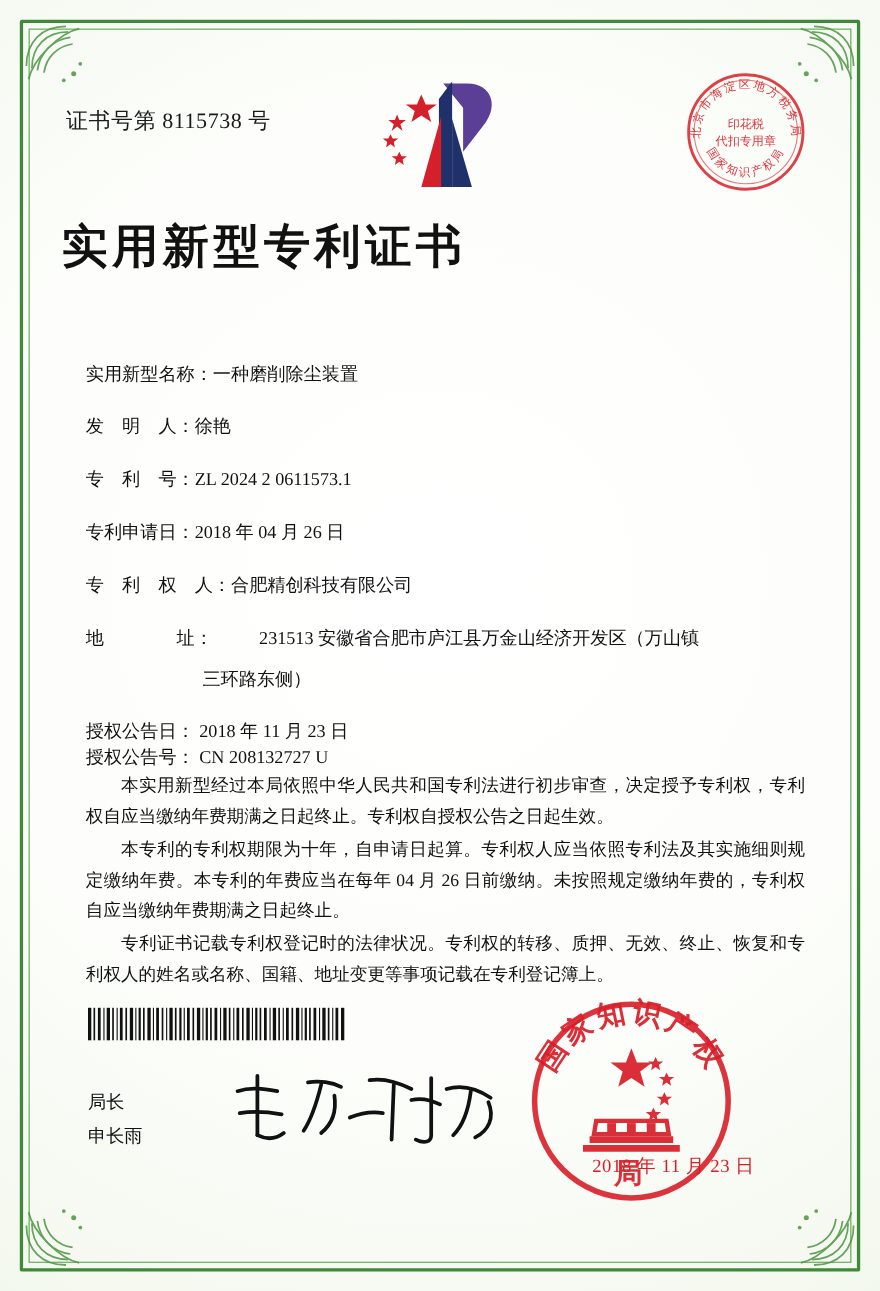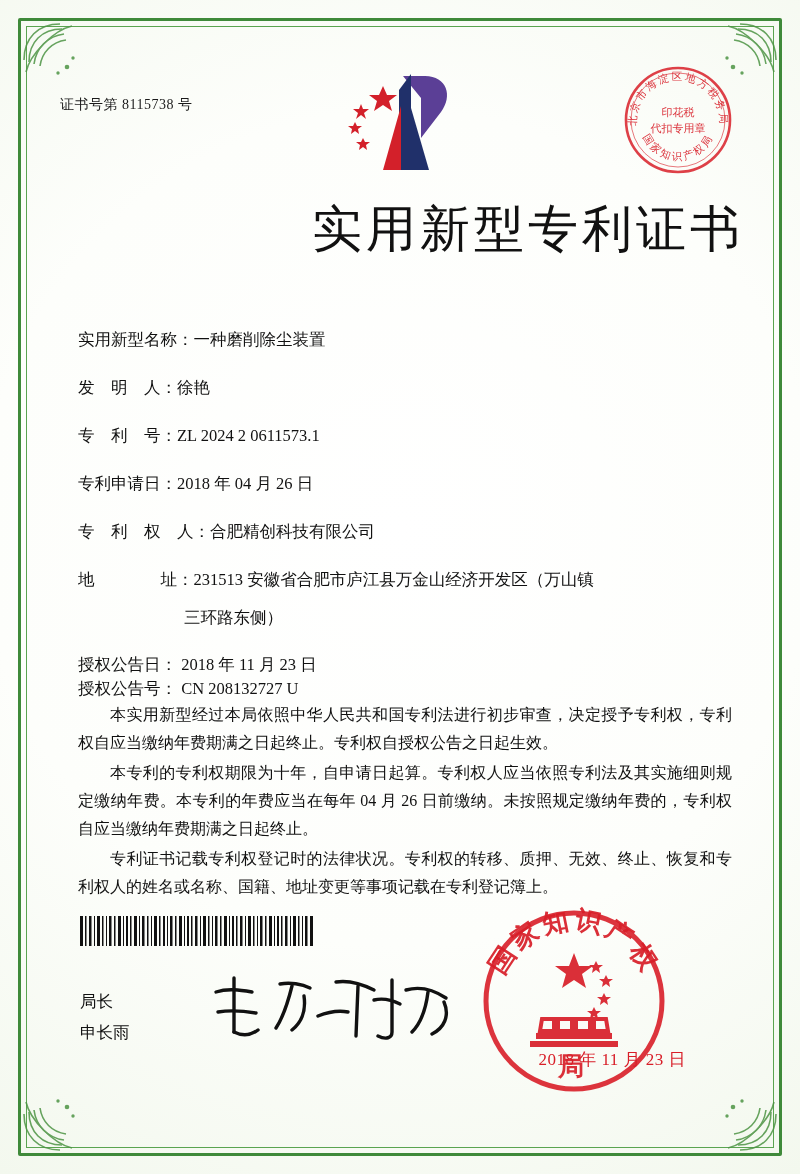--- a/index.html
+++ b/index.html
@@ -48,21 +48,21 @@
   .content {
     position: absolute;
     left: 56px; right: 56px; top: 46px; bottom: 40px;
   }
 
   
   .serial {
     position: absolute;
     left: 4px;
     top: 50px;
-    font-size: 14px;
+    font-size: 20px;
     letter-spacing: .5px;
     color: #1a1a1a;
   }
 
   
   .logo {
     position: absolute;
     left: 50%;
     top: 22px;
     transform: translateX(-50%);
@@ -76,23 +76,23 @@
     right: 6px;
     top: 14px;
     width: 120px;
     height: 120px;
   }
 
   .title {
     position: absolute;
     left: 0; right: 0;
     top: 150px;
-    text-align: right;
-    font-size: 50px;
-    font-weight: normal;
+    text-align: left;
+    font-size: 42px;
+    font-weight: bold;
     letter-spacing: 4px;
     color: #111;
     font-family: "Liberation Serif", "DejaVu Serif", serif;
   }
 
   .fields {
     position: absolute;
     left: 22px;
     right: 10px;
     top: 282px;
@@ -105,21 +105,21 @@
     margin-bottom: 24px;
   }
   .field .lbl {
     white-space: pre;
     color: #111;
   }
   .field .val {
     color: #111;
     flex: 1;
   }
-  .field.addr { margin-bottom: 14px; }
+  .field.addr { margin-bottom: 14px; gap: 42px; }
   .addr-second {
     margin-left: 106px;
     margin-bottom: 24px;
     font-size: 16.5px;
   }
   .row-two {
     display: flex;
     margin-bottom: 18px;
     font-size: 16.5px;
     flex-direction: column;

